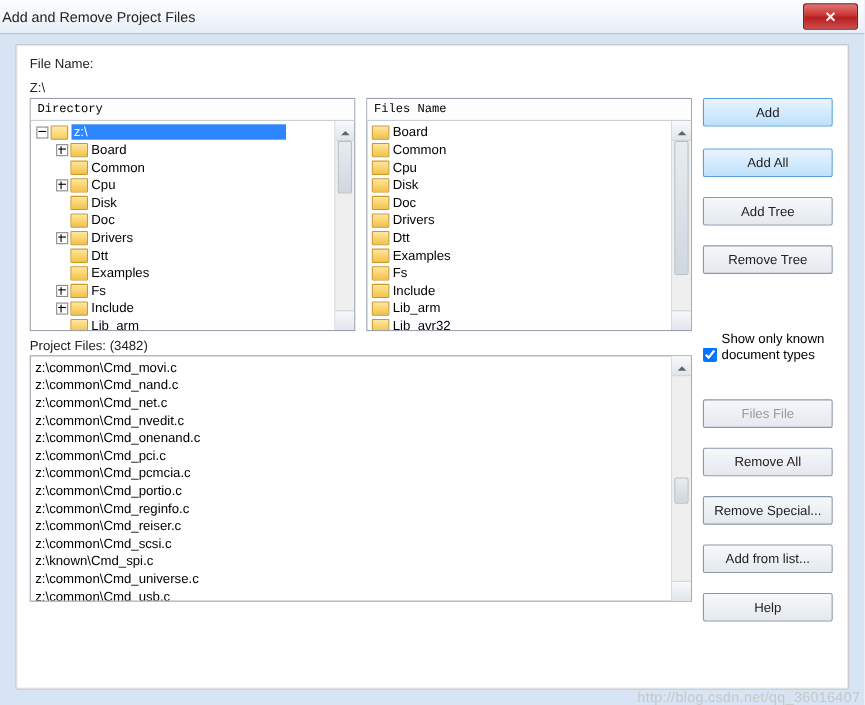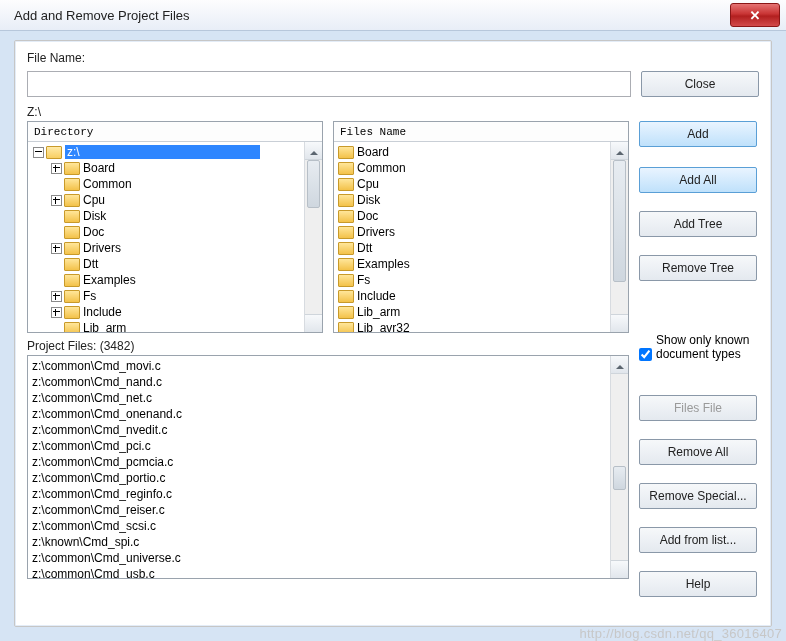--- a/index.html
+++ b/index.html
@@ -10,21 +10,21 @@
   width:786px;height:641px;
   position:relative;
   overflow:hidden;
 }
 
 .titlebar{
   height:30px;
   background:linear-gradient(#fdfdfe,#e8eef7);
   border-bottom:1px solid #b7c7db;
   display:flex;align-items:center;
-  padding-left:14px;
+  padding-left:2px;
   font-size:13px;color:#222;
 }
 .titlebar .spacer{flex:1}
 .closebtn{
   width:48px;height:22px;margin-right:6px;margin-top:0;
   background:linear-gradient(#e57373,#c93434 45%,#b21f1f 55%,#d24a4a);
   border:1px solid #8a1616;border-radius:3px;
   display:flex;align-items:center;justify-content:center;
   color:#fff;font-weight:bold;font-size:13px;
 }
@@ -126,24 +126,20 @@
   <span class="spacer"></span>
   <div class="closebtn">
     <span>✕</span>
   </div>
 </div>
 
 <div class="panel">
 <div class="inner">
 
   <div class="lbl">File Name:</div>
-  <div class="fnrow">
-    <input class="fninput" value="" style="">
-    <div class="btn">Close</div>
-  </div>
 
   <div class="lbl pathlbl">Z:\</div>
 
   <div class="midgrid">
     <div class="midleft">
       <div class="panes">
 
         <div class="pane">
           <div class="panehdr">Directory</div>
           <div class="scrollwrap">
@@ -290,22 +286,22 @@
           </div>
         </div>
       </div>
 
       <div class="lbl pflbl">Project Files: (3482)</div>
       <div class="pfbox">
         <div class="list" id="pflist" style="position:absolute;inset:0 17px 0 0;overflow:hidden">
               <div class="list-row">z:\common\Cmd_movi.c</div>
               <div class="list-row">z:\common\Cmd_nand.c</div>
               <div class="list-row">z:\common\Cmd_net.c</div>
+              <div class="list-row">z:\common\Cmd_nvedit.c</div>
               <div class="list-row">z:\common\Cmd_onenand.c</div>
-              <div class="list-row">z:\common\Cmd_nvedit.c</div>
               <div class="list-row">z:\common\Cmd_pci.c</div>
               <div class="list-row">z:\common\Cmd_pcmcia.c</div>
               <div class="list-row">z:\common\Cmd_portio.c</div>
               <div class="list-row">z:\common\Cmd_reginfo.c</div>
               <div class="list-row">z:\common\Cmd_reiser.c</div>
               <div class="list-row">z:\common\Cmd_scsi.c</div>
               <div class="list-row">z:\known\Cmd_spi.c</div>
               <div class="list-row">z:\common\Cmd_universe.c</div>
               <div class="list-row">z:\common\Cmd_usb.c</div>
             </div>

